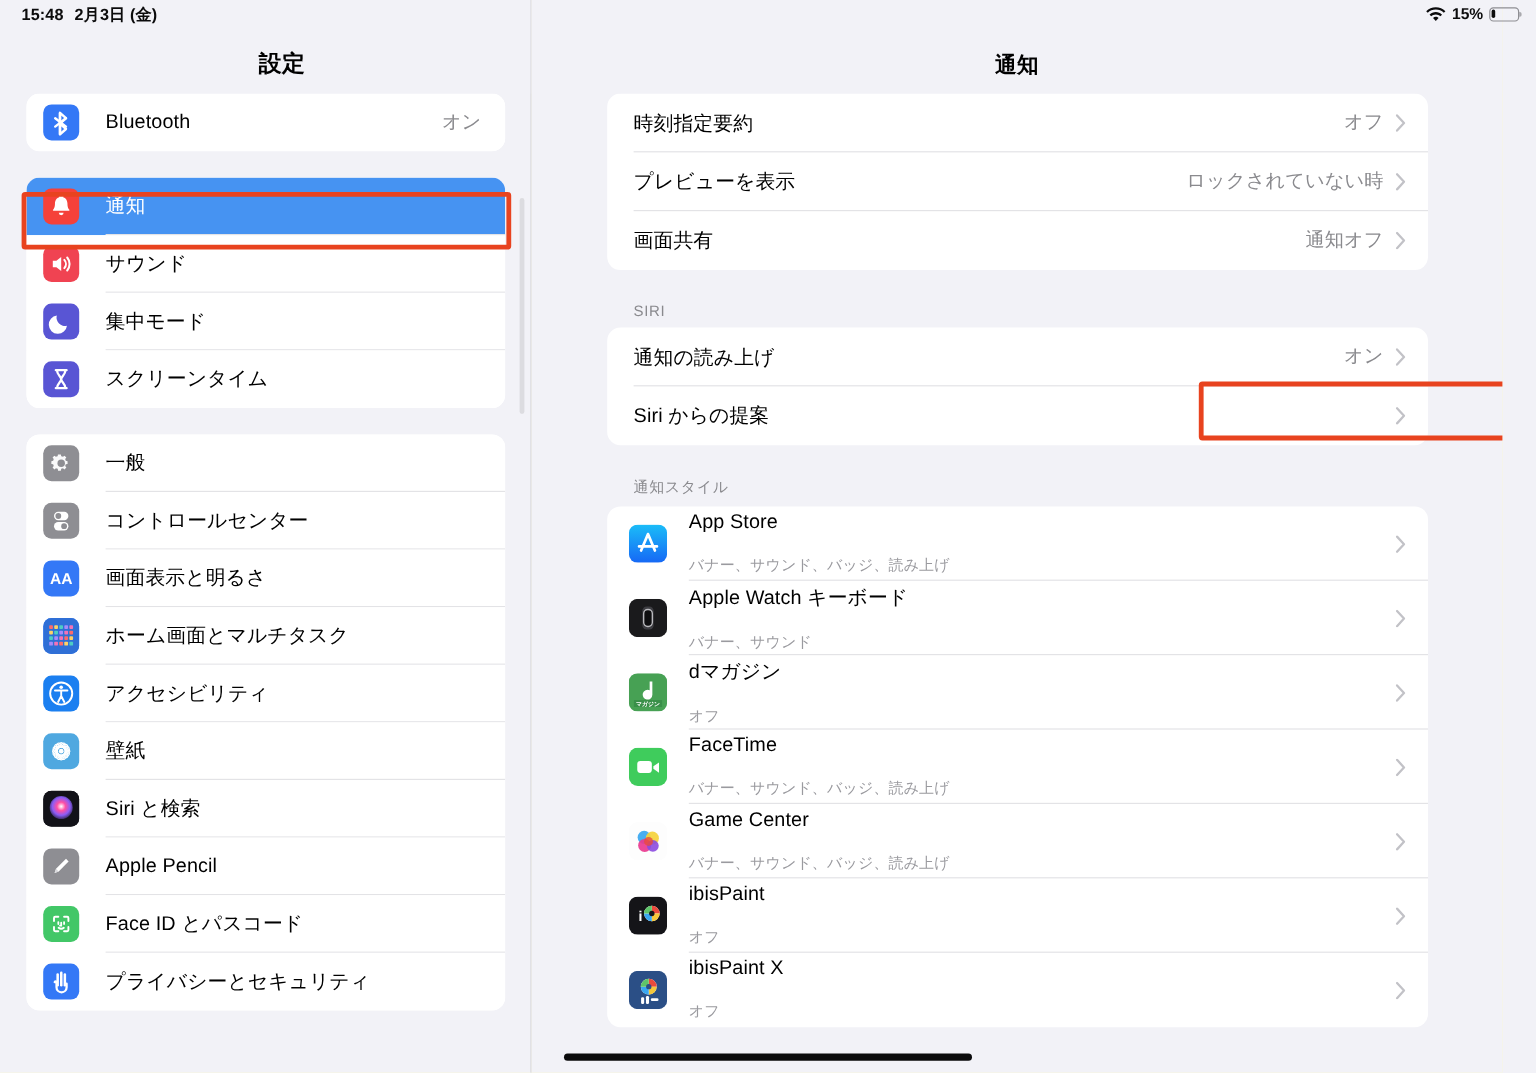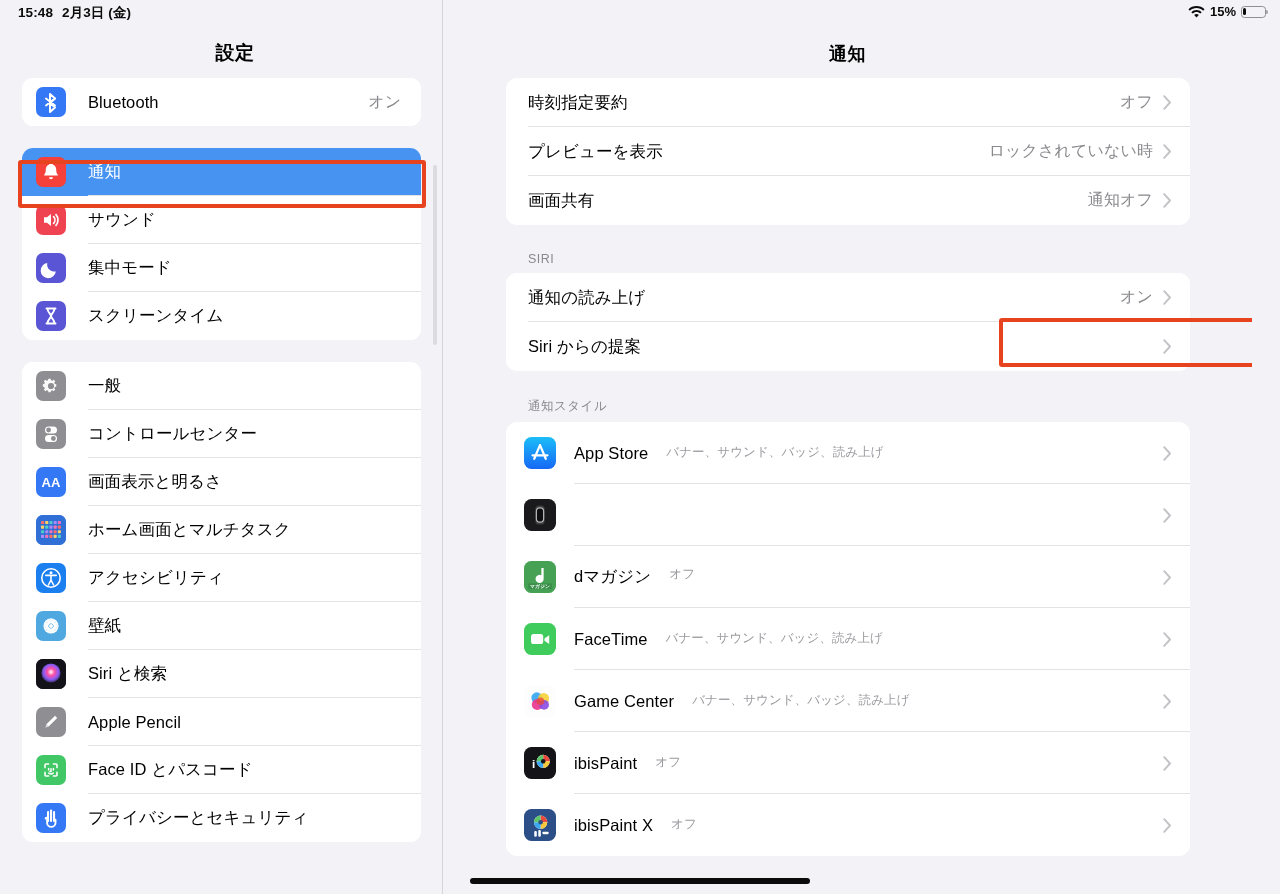--- a/index.html
+++ b/index.html
@@ -280,21 +280,21 @@
     border-radius: 7.5px;
     flex: 0 0 32px;
     overflow: hidden;
     display: flex;
     align-items: center;
     justify-content: center;
   }
   .arow-text {
     margin-left: 18px;
     display: flex;
-    flex-direction: row;
+    flex-direction: column;
     justify-content: space-between;
     gap: 18px;
   }
   .arow-name {
     font-size: 16.5px;
     color: #000;
     letter-spacing: .1px;
   }
   .arow-sub {
     font-size: 12.5px;
@@ -629,20 +629,24 @@
             <span class="sep"></span>
           </div>
           <div class="arow">
             <span class="arow-icon" style="background: transparent;">
               <svg width="32" height="32" viewBox="0 0 30 30">
                 <rect width="30" height="30" fill="#1a1a1c"></rect>
                 <rect x="10.6" y="6" width="8.8" height="18" rx="3.4" fill="#3d3d42"></rect>
                 <rect x="11.6" y="8.4" width="6.8" height="13.2" rx="3.2" fill="#0e0e10" stroke="#b9b9bd" stroke-width="1.1"></rect>
               </svg>
             </span>
+            <div class="arow-text">
+              <span class="arow-name">Apple Watch キーボード</span>
+              <span class="arow-sub">バナー、サウンド</span>
+            </div>
             <svg class="chev" width="9" height="15" viewBox="0 0 9 15">
               <path d="M1.2 1.2L7 7.5l-5.8 6.3" fill="none" stroke="#c2c2c7" stroke-width="1.9" stroke-linecap="round" stroke-linejoin="round"></path>
             </svg>
             <span class="sep"></span>
           </div>
           <div class="arow">
             <span class="arow-icon" style="background: transparent;">
               <svg width="32" height="32" viewBox="0 0 30 30">
                 <rect width="30" height="30" fill="#3f9b4d"></rect>
                 <rect width="30" height="30" fill="#57ad62" opacity=".35"></rect>

